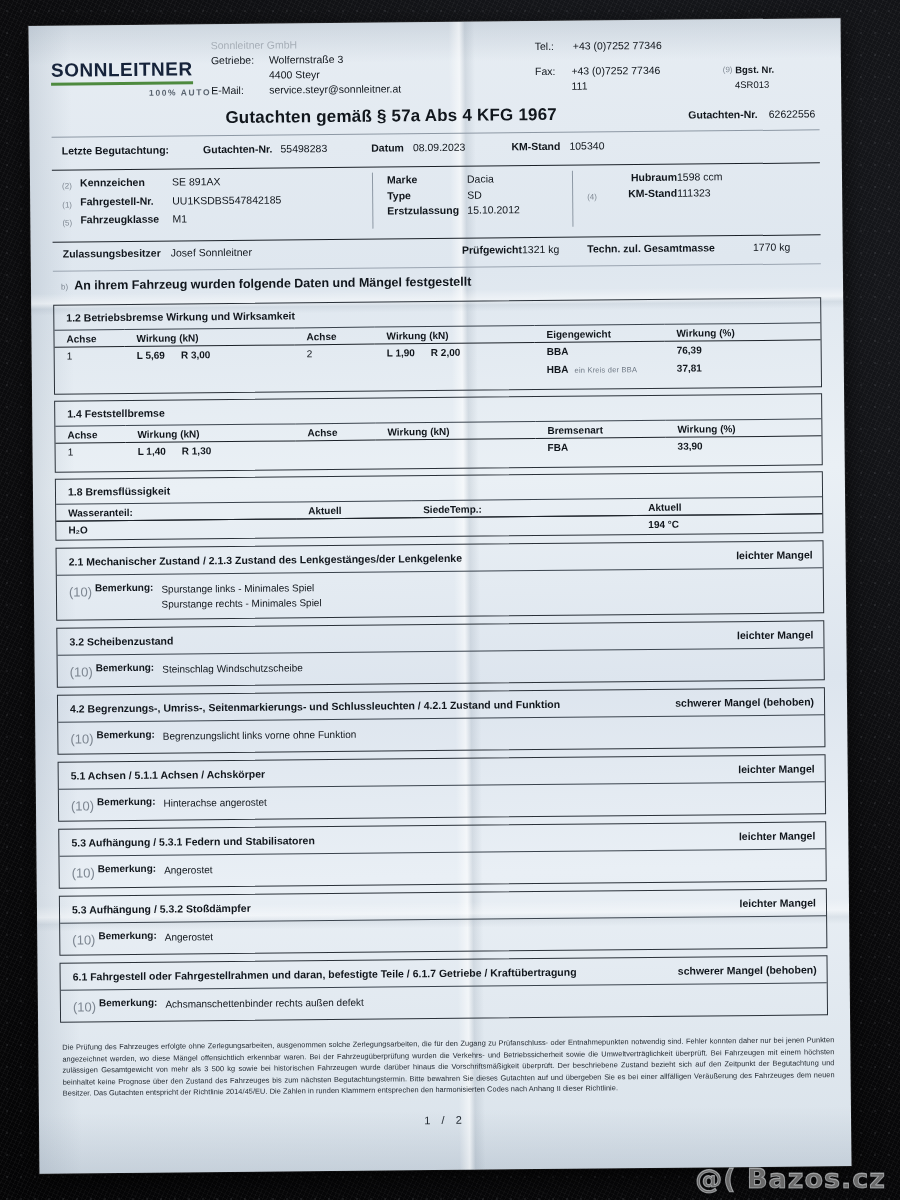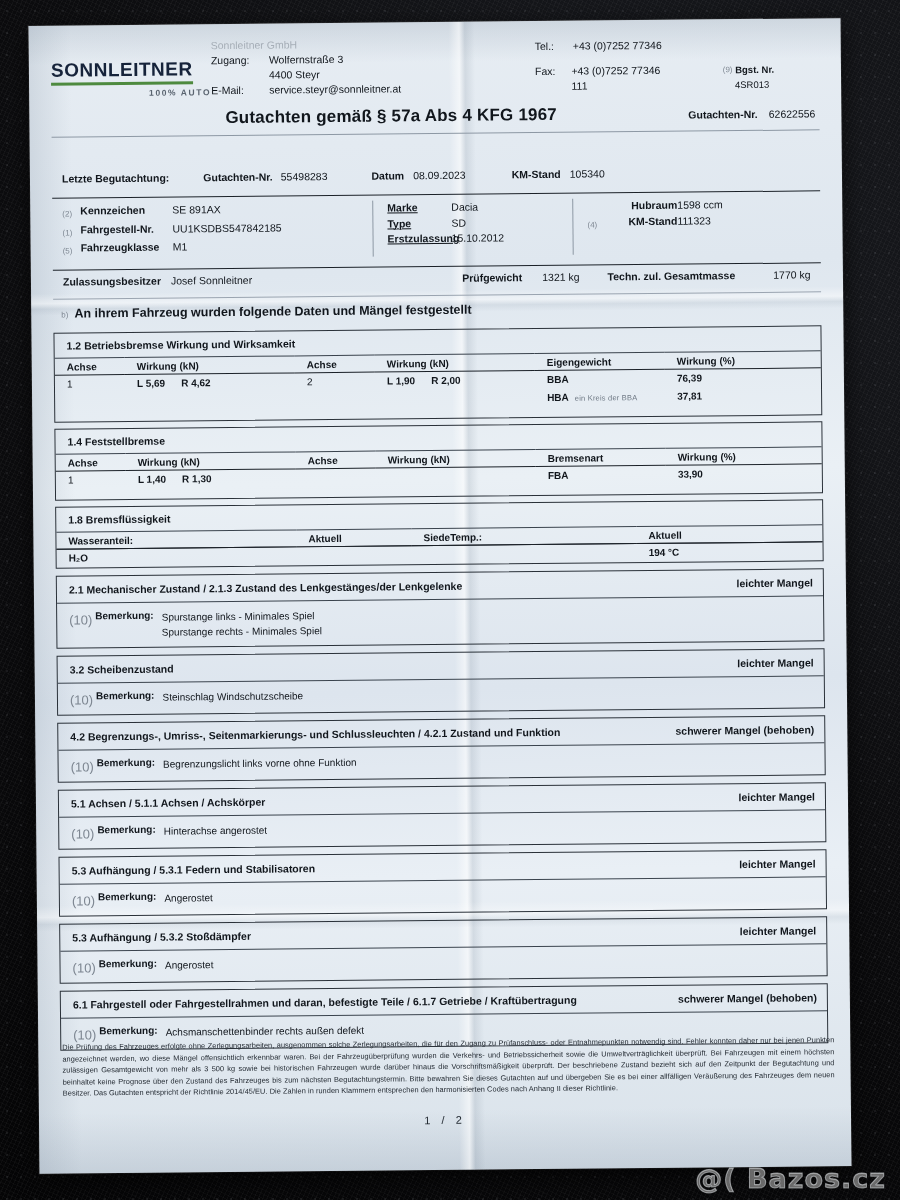--- a/index.html
+++ b/index.html
@@ -110,43 +110,43 @@
 
   .rule { border-top: 1.2px solid #8d98a4; margin-top: 7px; }
   .rule-strong { border-top: 1.6px solid #1b2128; }
   .rule-thin { border-top: 1px solid #9aa4b0; }
 
   
   .lastcheck { display: flex; align-items: baseline; font-size: 10.5px; padding: 7px 0 6px 10px; }
   .lastcheck b { font-weight: 700; }
   .lastcheck .g1 { margin-left: 34px; }
   .lastcheck .g2 { margin-left: 8px; }
-  .lastcheck .g3 { margin-left: 44px; margin-top: 28px; }
+  .lastcheck .g3 { margin-left: 44px; }
   .lastcheck .g4 { margin-left: 9px; }
   .lastcheck .g5 { margin-left: 46px; }
   .lastcheck .g6 { margin-left: 9px; }
 
   
   .vblock { display: flex; font-size: 10.5px; padding: 5px 0 3px 0; }
   .vcol-a { width: 320px; padding-left: 10px; }
   .vrow { display: flex; line-height: 15.5px; }
   .vrow .idx { width: 18px; color: #7d8691; font-size: 8px; padding-top: 3px; }
   .vrow .k { width: 92px; font-weight: 700; }
   .vrow .v { }
   .vcol-b { width: 200px; border-left: 1px solid #8d98a4; padding-left: 14px; }
-  .vcol-b .vrow .k { width: 64px; text-decoration: underline; }
+  .vcol-b .vrow .k { width: 80px; }
   .vcol-c { flex: 1; border-left: 1px solid #8d98a4; padding-left: 14px; }
   .vcol-c .vrow .k { width: 74px; text-align: right; }
   .vcol-c .vrow .idx { width: 16px; }
 
   .owner { display: flex; font-size: 10.5px; padding: 5px 0 4px 10px; align-items: baseline; }
   .owner b { font-weight: 700; }
   .owner .v { margin-left: 10px; }
   .owner .w1 { margin-left: 210px; font-weight: 700; }
-  .owner .w1v { margin-left: 20px; }
+  .owner .w1v { margin-left: 0; }
   .owner .w2 { margin-left: 28px; font-weight: 700; }
   .owner .w2v { margin-left: 38px; }
 
   .sect-title { display: flex; align-items: baseline; font-size: 12.5px; font-weight: 700; padding: 7px 0 6px 8px; }
   .sect-title .idx { color: #7d8691; font-size: 8px; margin-right: 6px; font-weight: 400; }
 
   
   .box { border: 1px solid #2a3139; margin-top: 6px; }
   .box-head { font-size: 10.5px; font-weight: 700; padding: 6px 10px 6px 12px; }
 
@@ -213,21 +213,21 @@
 
     <div class="hdr">
       <div class="hdr-logo">
         <div class="logo-word">SONNLEITNER</div>
         <div class="logo-tag">100% AUTO</div>
       </div>
 
       <div class="hdr-addr">
         <div class="faded">Sonnleitner GmbH</div>
         <div class="row">
-          <span class="lbl">Zugang:</span>
+          <span class="lbl">Getriebe:</span>
           <span class="val">Wolfernstraße 3</span>
         </div>
         <div class="row">
           <span class="lbl"></span>
           <span class="val">4400 Steyr</span>
         </div>
         <div class="row">
           <span class="lbl">E-Mail:</span>
           <span class="val">service.steyr@sonnleitner.at</span>
         </div>
@@ -348,21 +348,21 @@
             <th style="width:80px">Achse</th>
             <th style="width:160px">Wirkung (kN)</th>
             <th style="width:130px">Eigengewicht</th>
             <th>Wirkung (%)</th>
           </tr>
         </thead>
         <tbody>
           <tr>
             <td>1</td>
             <td class="kn">
-              <span>L 5,69</span><span class="sp"></span><span>R 4,62</span>
+              <span>L 5,69</span><span class="sp"></span><span>R 3,00</span>
             </td>
             <td>2</td>
             <td class="kn">
               <span>L 1,90</span><span class="sp"></span><span>R 2,00</span>
             </td>
             <td class="b">BBA</td>
             <td class="b">76,39</td>
           </tr>
           <tr>
             <td></td>

